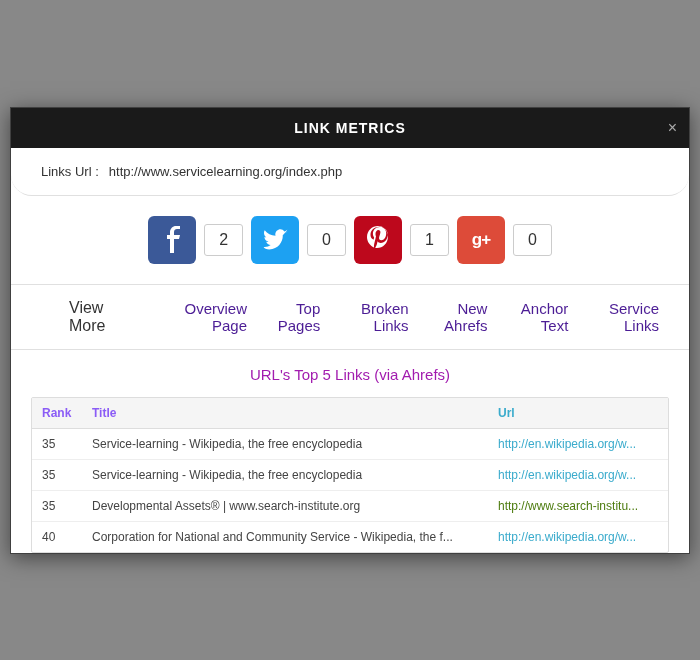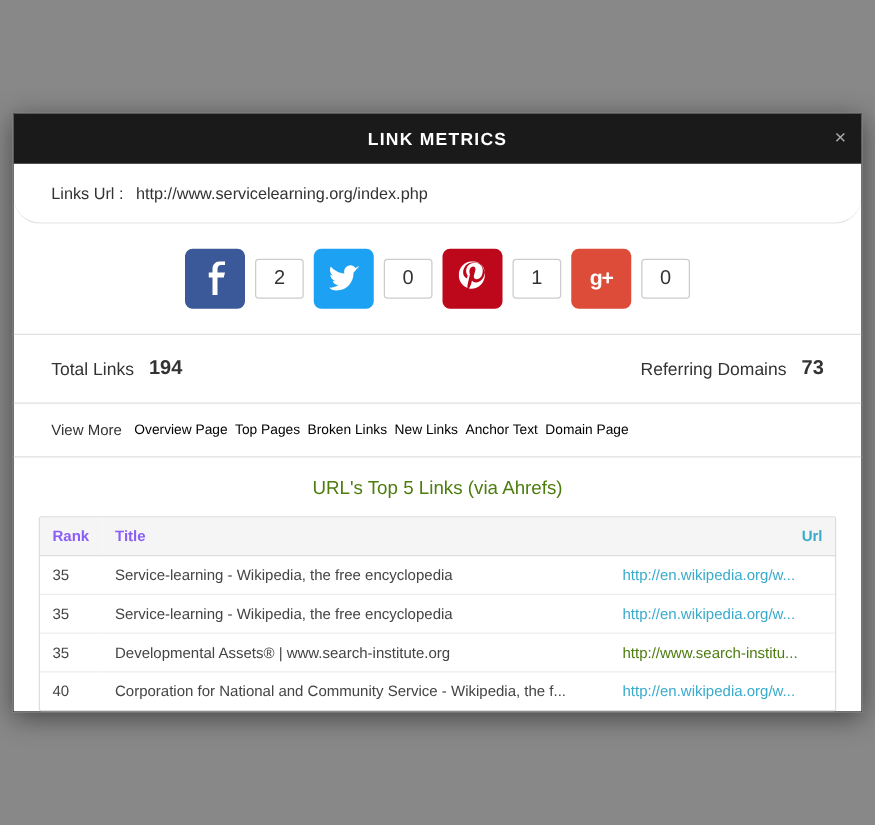--- a/index.html
+++ b/index.html
@@ -121,36 +121,38 @@
     .view-more-row {
       padding: 14px 30px;
       border-bottom: 1px solid #e0e0e0;
       display: flex;
       align-items: center;
       gap: 6px;
       font-size: 13px;
     }
     .view-more-label {
       color: #333;
-      font-size: 12px;
+      font-size: 16px;
       margin-right: 4px;
+      margin-left: 28px;
     }
     .view-more-link {
-      color: #000000;
+      color: #4c1d95;
       text-decoration: none;
       cursor: pointer;
-      font-size: 11px;
+      font-size: 15px;
+      text-align: right;
     }
     .top5-section {
       padding: 16px 20px 0;
     }
     .top5-title {
       text-align: center;
       font-size: 15px;
-      color: #4d7c0f;
+      color: #a21caf;
       margin-bottom: 14px;
     }
     .table-container {
       border: 1px solid #ddd;
       border-radius: 2px;
       overflow: hidden;
     }
     table {
       width: 100%;
       border-collapse: collapse;
@@ -171,21 +173,21 @@
     }
     tbody tr:last-child {
       border-bottom: none;
     }
     tbody td {
       padding: 8px 10px;
       color: #444;
       vertical-align: middle;
     }
     .rank-col { width: 50px; }
-    .url-col { width: 180px; color: #3aabcc; text-align: right; }
+    .url-col { width: 180px; color: #3aabcc; }
     
     .gplus-text {
       font-size: 17px;
       font-weight: bold;
       letter-spacing: -1px;
     }
   </style>
 </head>
 <body>
 
@@ -225,40 +227,29 @@
         </svg>
       </div>
       <div class="social-count">1</div>
 
       <div class="social-icon google">
         <span class="gplus-text">g+</span>
       </div>
       <div class="social-count">0</div>
     </div>
 
-    <div class="metrics-row">
-      <div class="metric-block">
-        <span class="metric-label">Total Links</span>
-        <span class="metric-value">194</span>
-      </div>
-      <div class="metric-separator"></div>
-      <div class="metric-block">
-        <span class="metric-label">Referring Domains</span>
-        <span class="metric-value">73</span>
-      </div>
-    </div>
 
     <div class="view-more-row">
       <span class="view-more-label">View More</span>
     <a class="view-more-link" href="#">Overview Page</a> 
         <a class="view-more-link" href="#">Top Pages</a> 
         <a class="view-more-link" href="#">Broken Links</a> 
-        <a class="view-more-link" href="#">New Links</a> 
+        <a class="view-more-link" href="#">New Ahrefs</a> 
         <a class="view-more-link" href="#">Anchor Text</a> 
-        <a class="view-more-link" href="#">Domain Page</a>
+        <a class="view-more-link" href="#">Service Links</a>
       </div>
 
     <div class="top5-section">
       <div class="top5-title">URL's Top 5 Links (via Ahrefs)</div>
       <div class="table-container">
         <table>
           <thead>
             <tr>
               <th class="rank-col">Rank</th>
               <th>Title</th>

